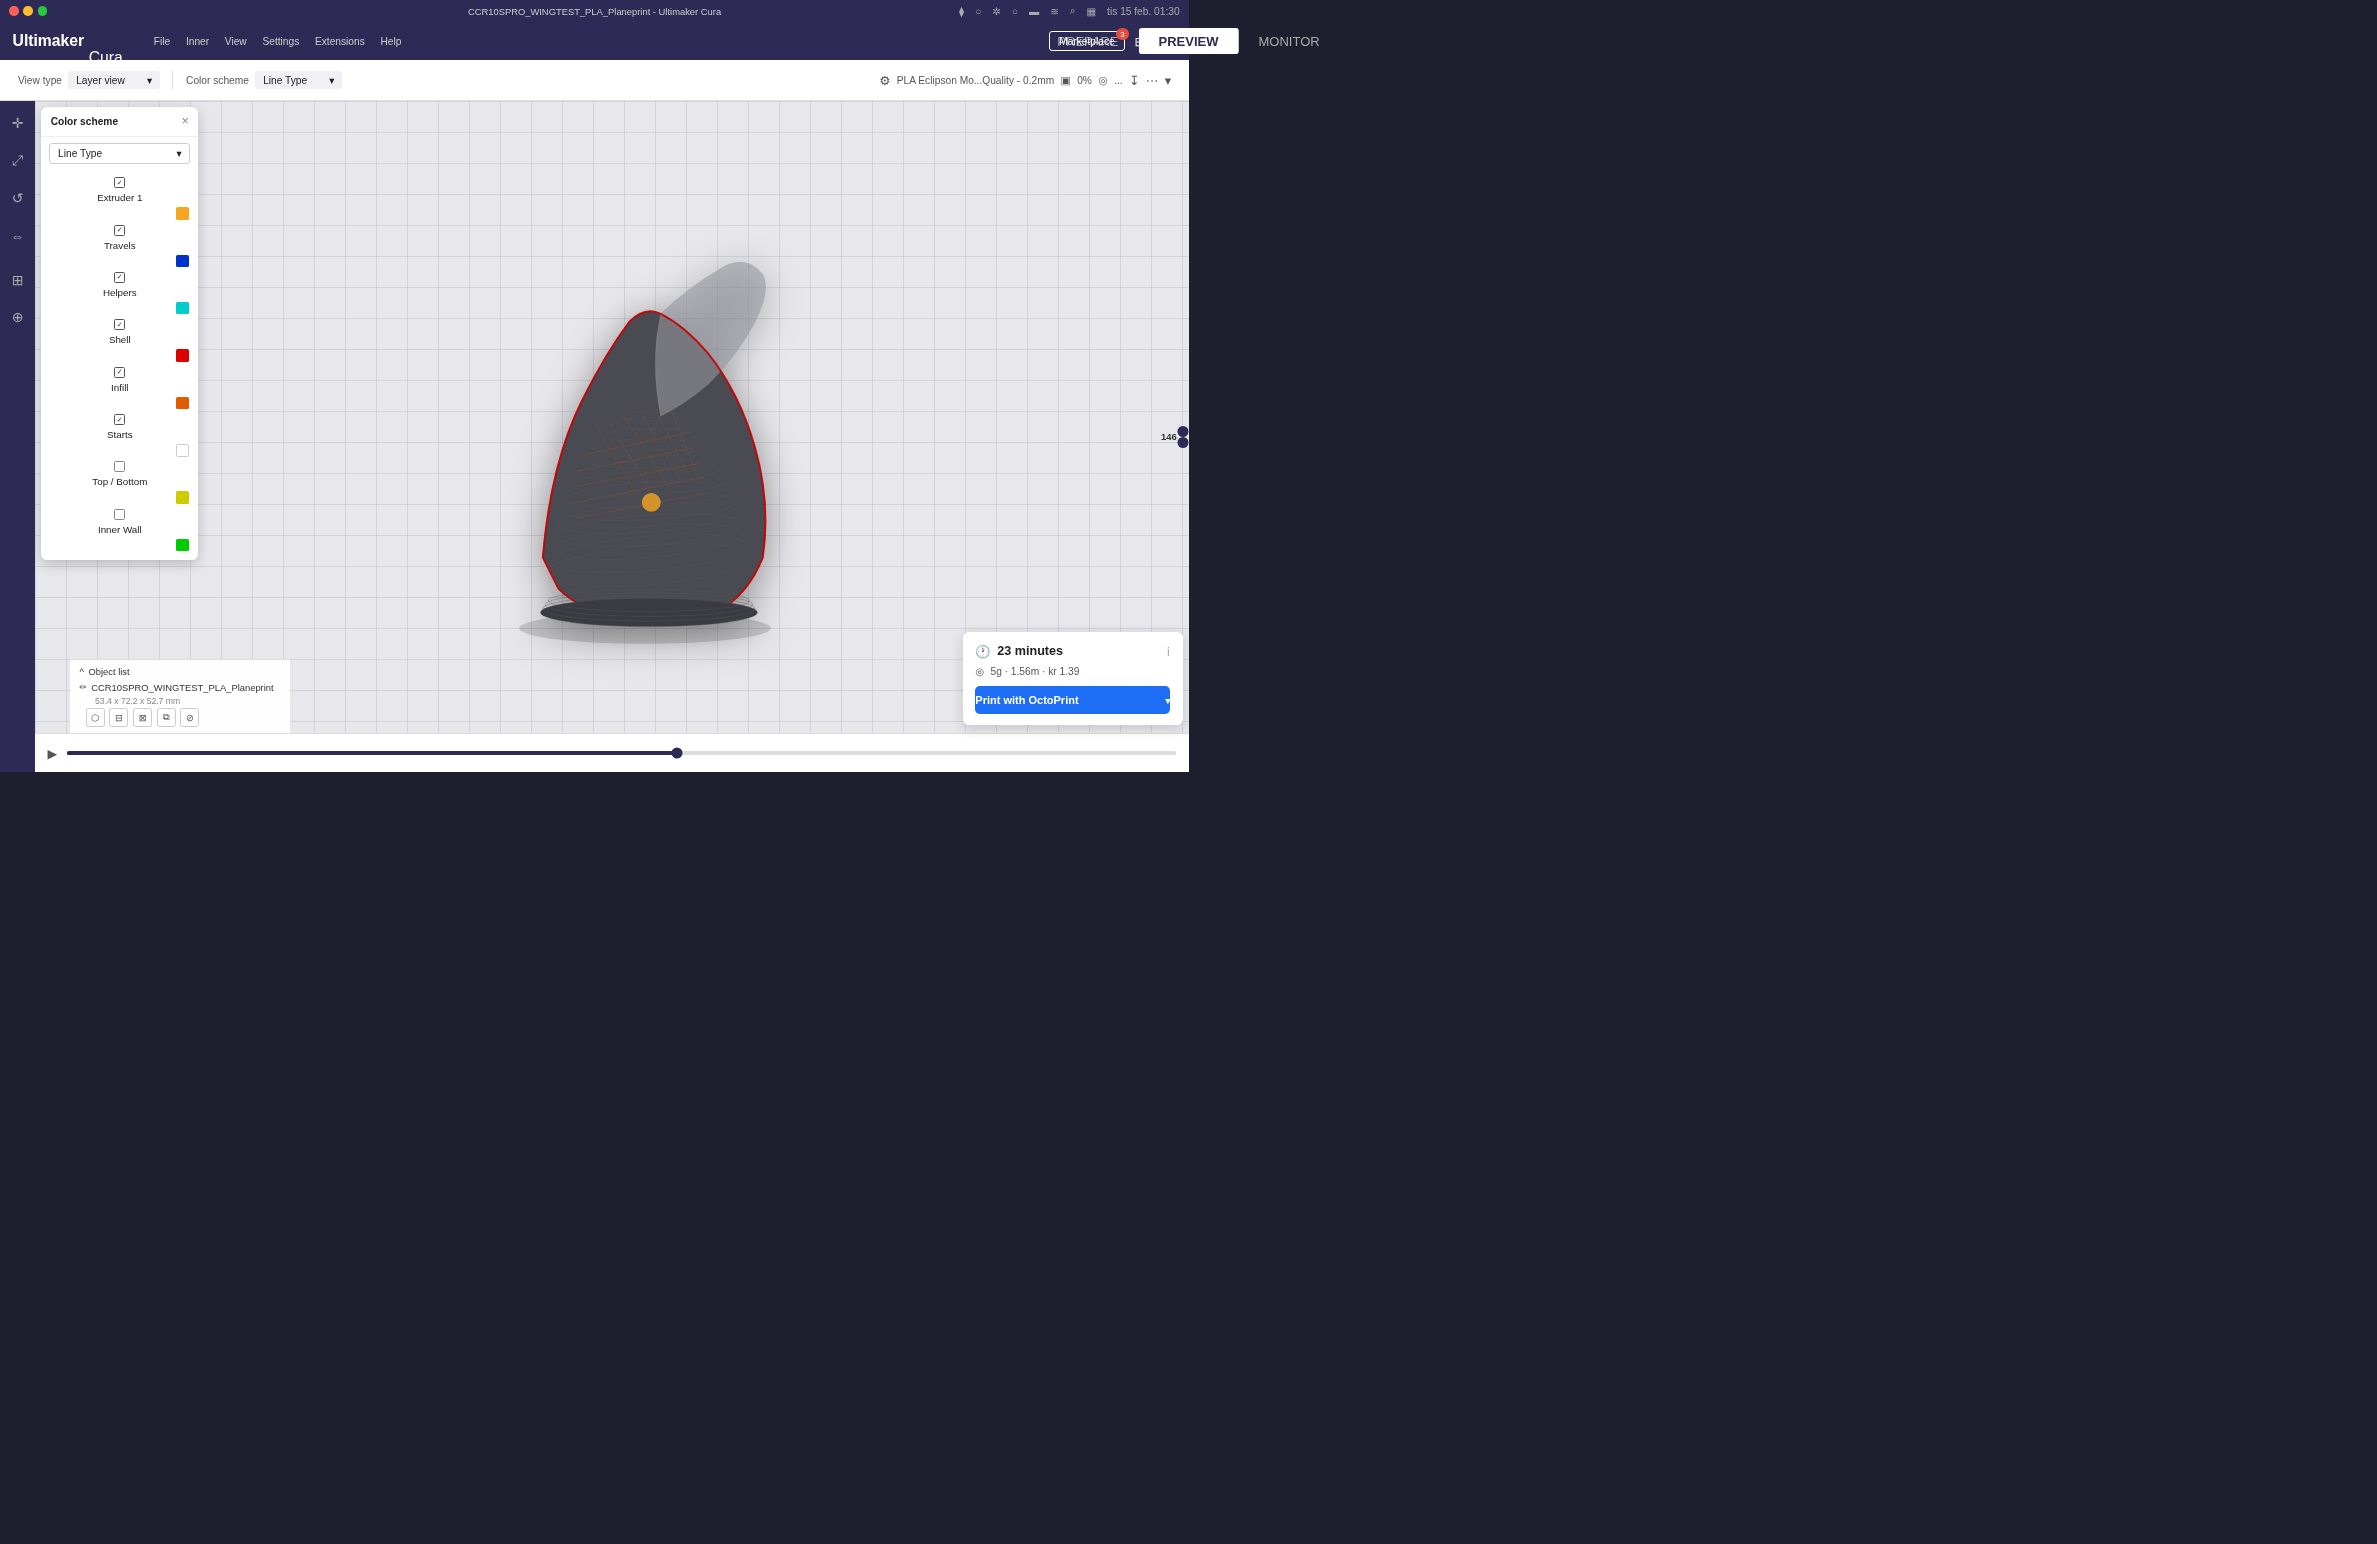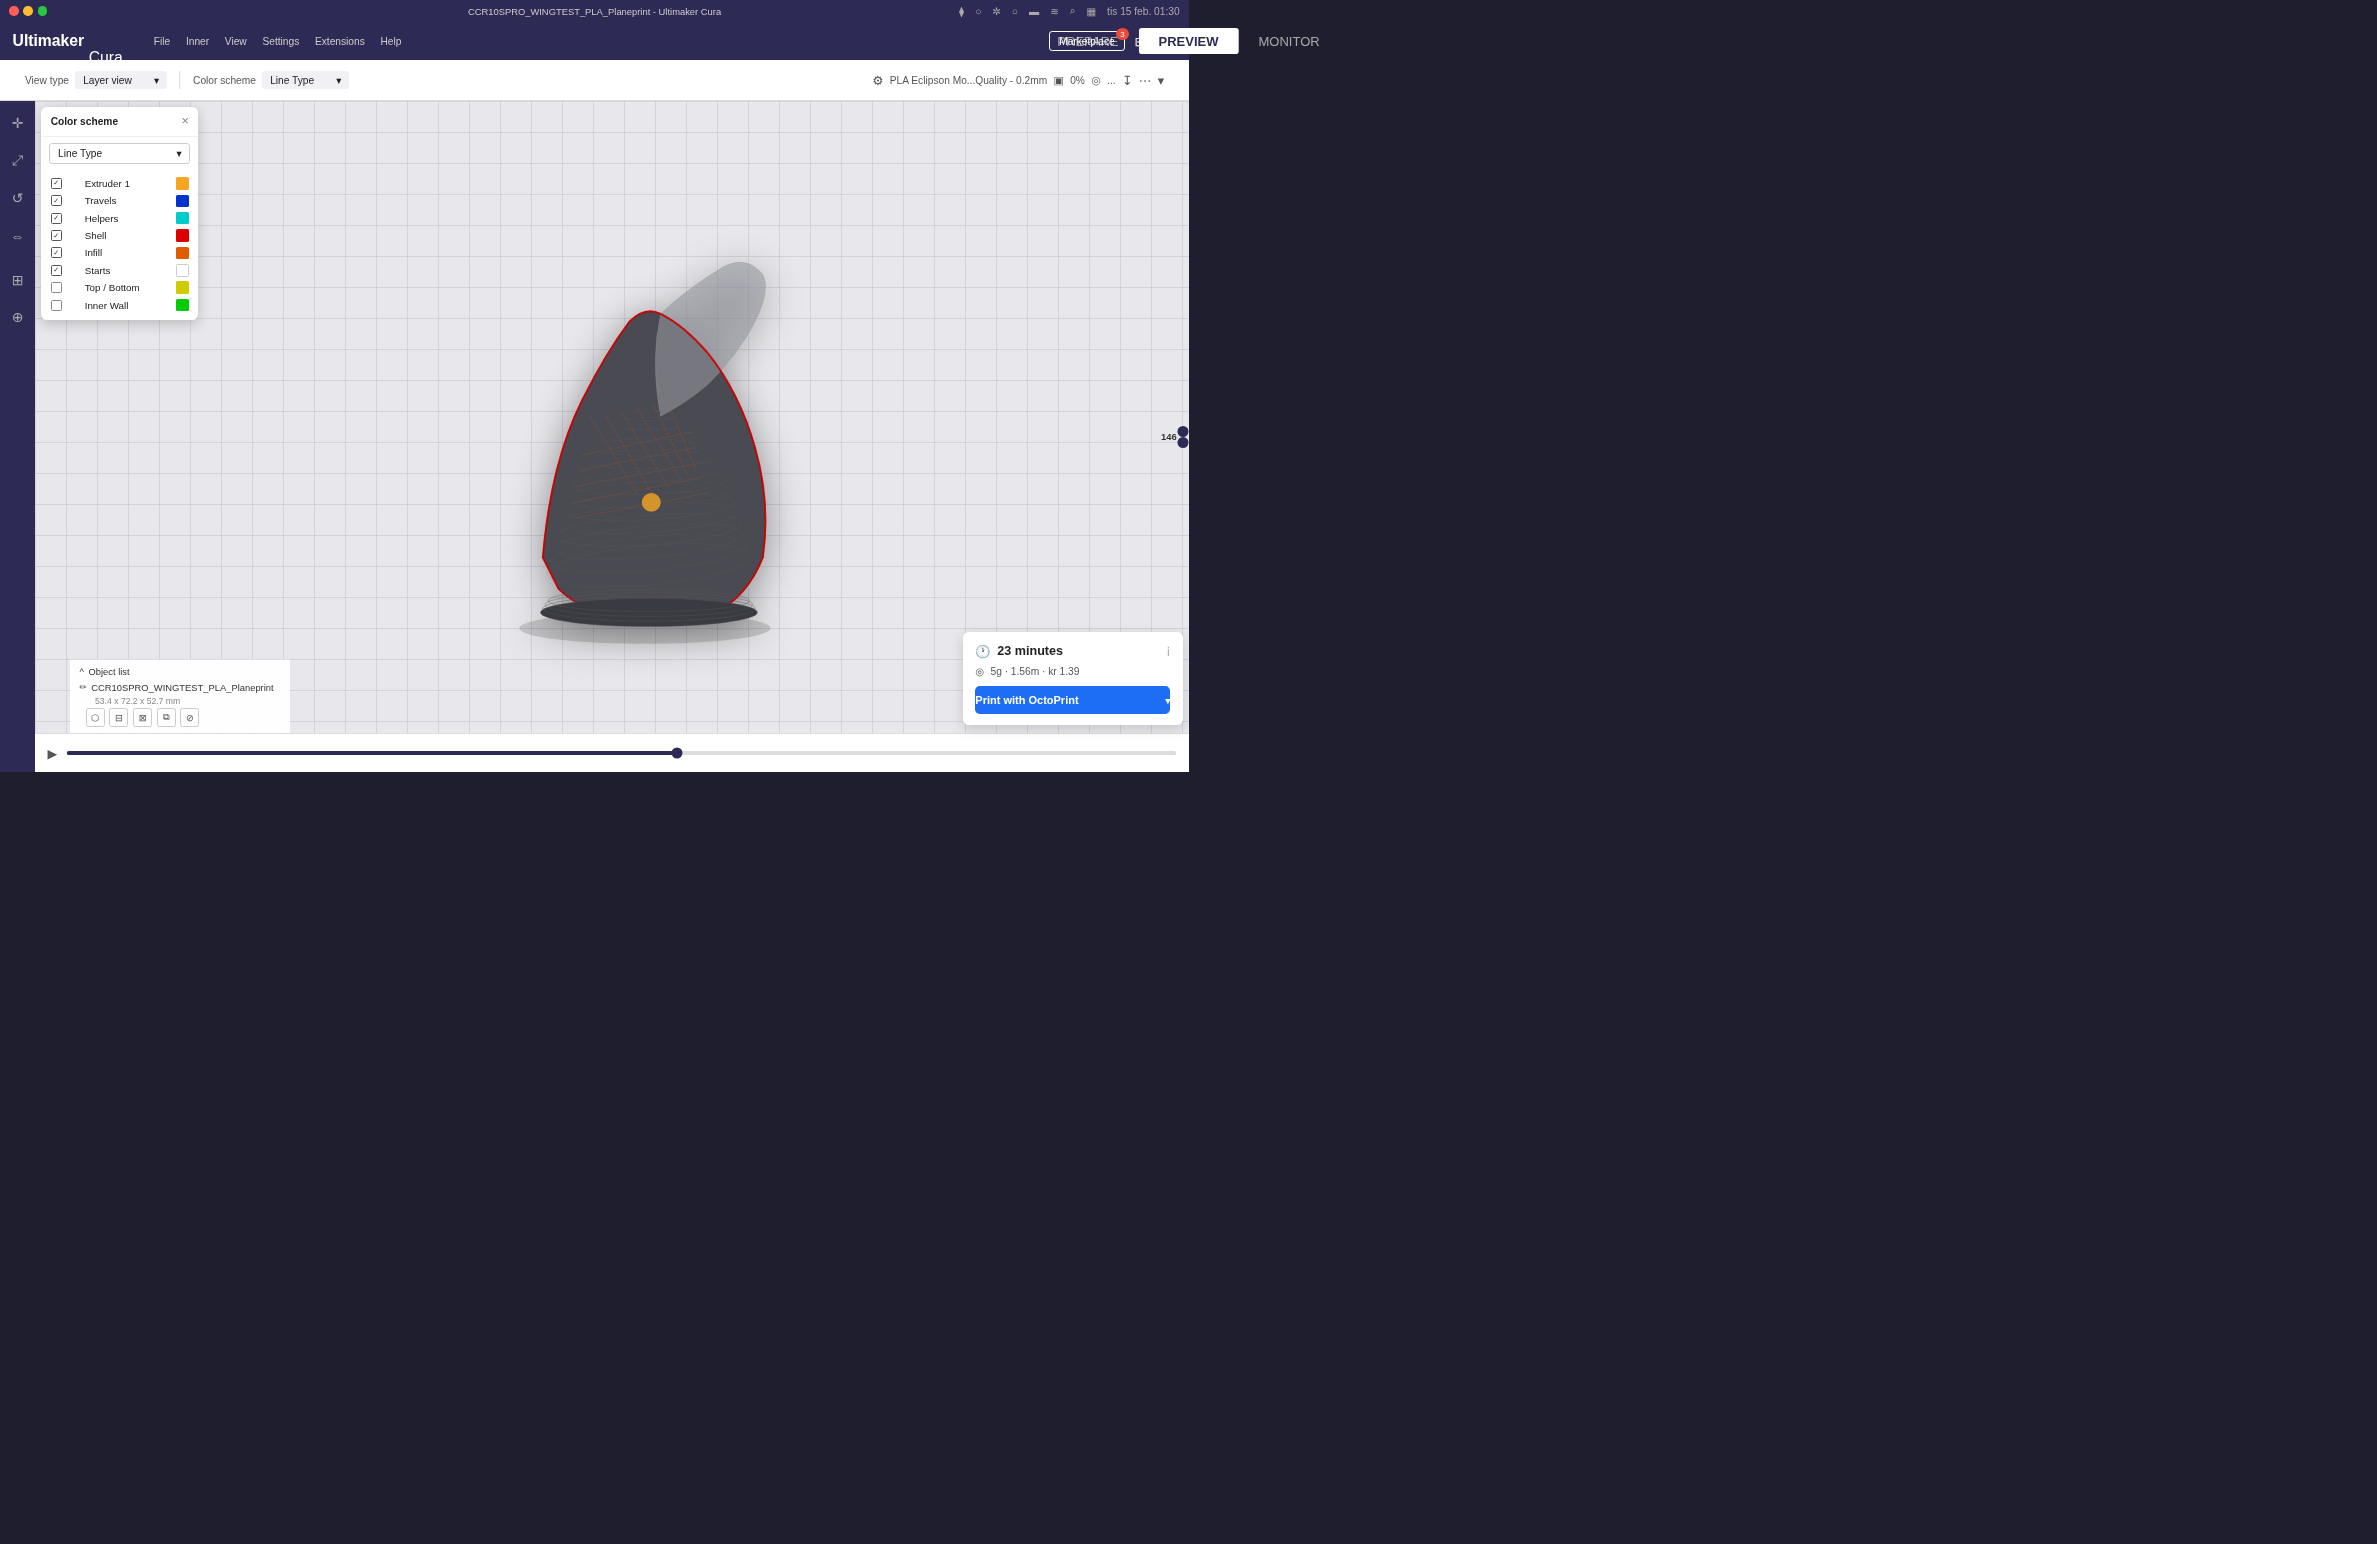--- a/index.html
+++ b/index.html
@@ -156,21 +156,21 @@
       font-weight: 700;
       cursor: pointer;
     }
 
     
     .toolbar-strip {
       height: 41px;
       background: #fff;
       display: flex;
       align-items: center;
-      padding: 0 25px;
+      padding: 0 18px;
       gap: 0;
       border-bottom: 0.8px solid #ddd;
     }
     .view-type-section {
       display: flex;
       align-items: center;
       gap: 6.3px;
       padding-right: 12.6px;
       border-right: 0.8px solid #ddd;
     }
@@ -301,23 +301,24 @@
       font-size: 10.2px;
       color: #222;
     }
     .legend-list {
       padding: 4.7px 0 6.3px 0;
     }
     .legend-item {
       display: flex;
       align-items: center;
       padding: 2.4px 9.4px;
-      gap: 23px;
+      gap: 4px;
       font-size: 9.8px;
       color: #222;
+      flex-direction: column;
     }
     .legend-check {
       width: 11px;
       height: 11px;
       border: 1.2px solid #888;
       border-radius: 1.6px;
       display: flex;
       align-items: center;
       justify-content: center;
       flex-shrink: 0;

